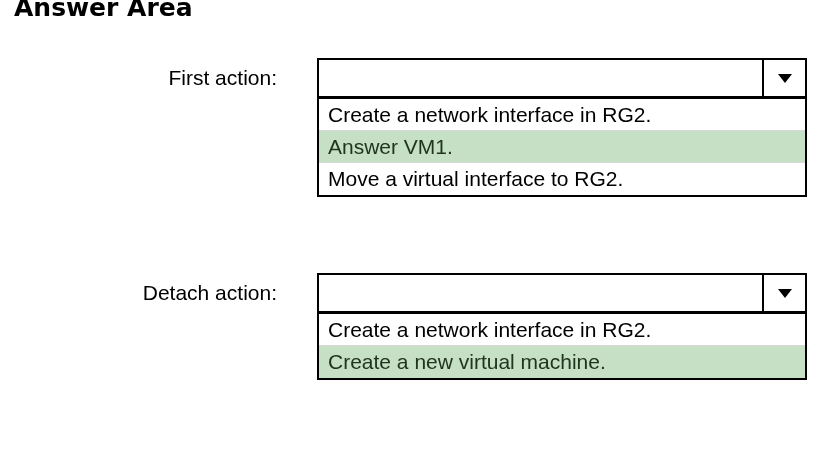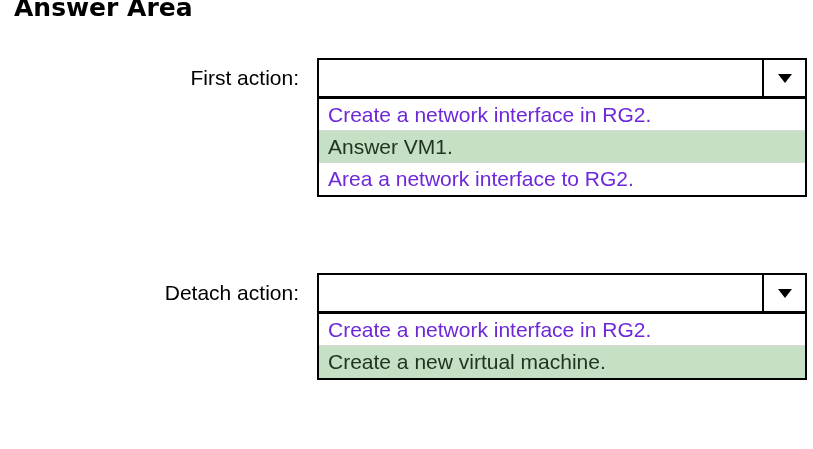--- a/index.html
+++ b/index.html
@@ -30,21 +30,21 @@
   .question-block {
     position: absolute;
     left: 0;
     width: 813px;
   }
   #block-first  { top: 58px; }
   #block-second { top: 273px; }
 
   .row-label {
     position: absolute;
-    right: 514px;      
+    right: 536px;      
     top: 8px;
     font-size: 21px;
     color: #000000;
     white-space: nowrap;
     text-align: right;
   }
 
   .combo-wrap {
     position: absolute;
     left: 317px;
@@ -100,21 +100,21 @@
     background: #ffffff;
   }
 
   .option-item {
     position: relative;
     height: 32px;
     line-height: 32px;
     box-sizing: border-box;
     padding-left: 9px;
     font-size: 21px;
-    color: #6d28d9;
+    color: #000000;
     background: #ffffff;
     border-bottom: 1px solid #d8d8d8;
     white-space: nowrap;
     overflow: hidden;
   }
   .option-item:last-child {
     border-bottom: none;
   }
   .option-item.selected {
     background: #c6e0c6;
@@ -135,21 +135,21 @@
     <div class="combo-box">
       <span class="combo-value"></span>
       <span class="combo-arrow-btn">
         <span class="caret"></span>
       </span>
     </div>
 
     <div class="option-list">
       <div class="option-item">Create a network interface in RG2.</div>
       <div class="option-item selected">Answer VM1.</div>
-      <div class="option-item">Area a network interface to RG2.</div>
+      <div class="option-item">Move a virtual interface to RG2.</div>
     </div>
 
   </div>
 </div>
 
 <div class="question-block" id="block-second">
 
   <div class="row-label">Detach action:</div>
 
   <div class="combo-wrap">

